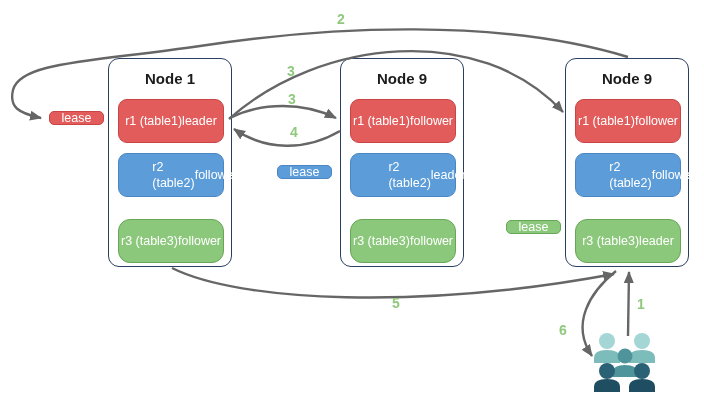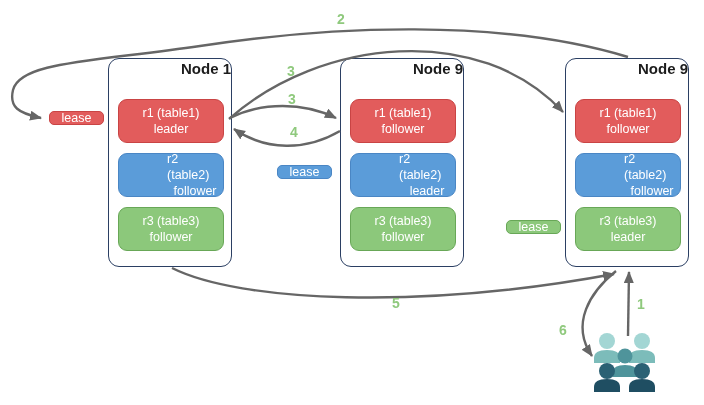--- a/index.html
+++ b/index.html
@@ -15,28 +15,28 @@
   html,body{background:#fff;}
   body{font-family:"Liberation Sans","DejaVu Sans",sans-serif;}
   .canvas{position:relative;width:704px;height:405px;background:var(--canvas_bg);overflow:hidden;}
 
   svg.arrows{position:absolute;left:0;top:0;z-index:5;pointer-events:none;}
   svg.arrows path.line{fill:none;stroke:var(--arrow);stroke-width:2.4px;}
   .ah{fill:var(--arrow);}
 
   .node{position:absolute;top:58px;width:124px;height:209px;background:#fff;
         border:1.7px solid var(--node_border);border-radius:11px;z-index:2;}
-  .node-title{text-align:right;margin-top:1px;font-size:15px;font-weight:bold;color:var(--text_dark);}
+  .node-title{text-align:center;margin-top:11px;font-size:15px;font-weight:bold;color:var(--text_dark);}
   .replica{position:absolute;left:9px;width:106px;height:44px;border-radius:9px;
-           display:flex;flex-direction:column;align-items:center;justify-content:center;
+           display:flex;flex-direction:row;align-items:center;justify-content:center;
            color:#fff;font-size:12.5px;line-height:1.3;border:1.5px solid transparent;}
   .replica[data-color="red"]{background:var(--red_fill);border-color:var(--red_border);}
   .replica[data-color="blue"]{background:var(--blue_fill);border-color:var(--blue_border);}
   .replica[data-color="green"]{background:var(--green_fill);border-color:var(--green_border);}
-  .r-0{top:40px;} .r-1{top:94px;padding-left:48px;} .r-2{top:148px;}
+  .r-0{top:40px;} .r-1{top:94px;padding-left:48px;} .r-2{top:160px;border-radius:12px;}
 
   .lease{position:absolute;width:55px;height:14px;border-radius:5px;z-index:4;
          display:flex;align-items:center;justify-content:center;color:#fff;font-size:12.5px;
          border:1.5px solid transparent;}
   .lease[data-color="red"]{background:var(--red_fill);border-color:var(--red_border);}
   .lease[data-color="blue"]{background:var(--blue_fill);border-color:var(--blue_border);}
   .lease[data-color="green"]{background:var(--green_fill);border-color:var(--green_border);}
 
   .step{position:absolute;transform:translate(-50%,-50%);color:var(--step_green);
         font-size:14px;font-weight:bold;z-index:6;}

